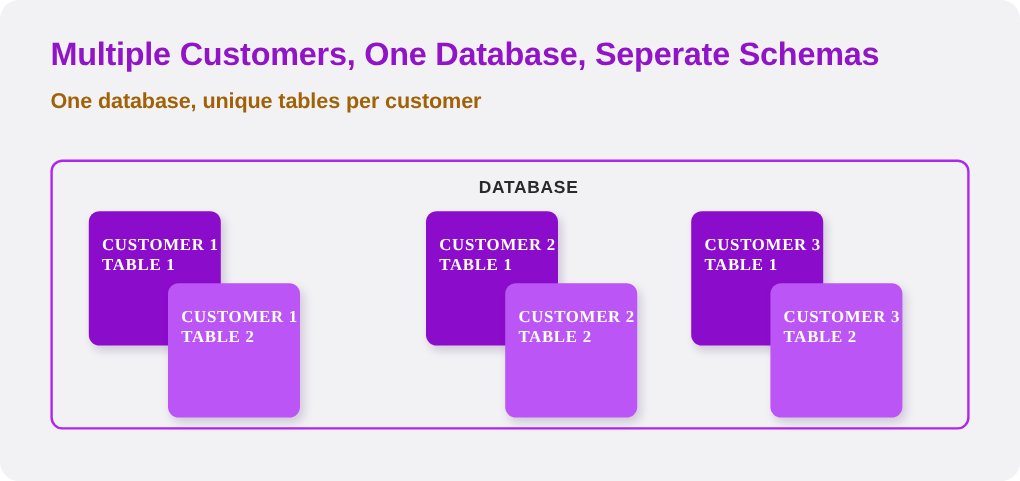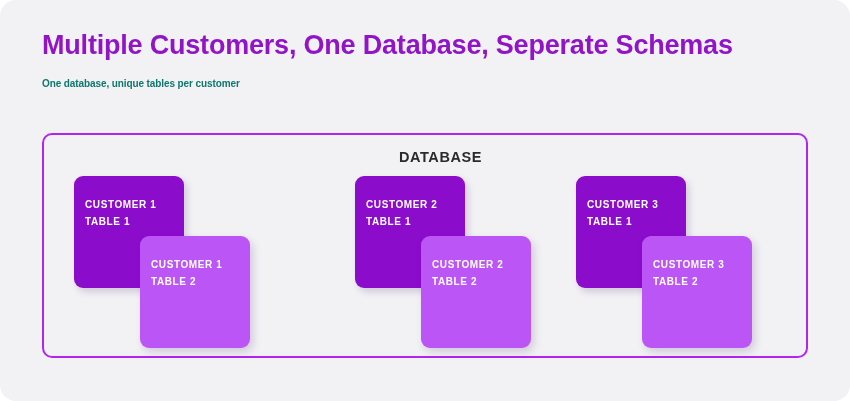--- a/index.html
+++ b/index.html
@@ -36,23 +36,23 @@
     font-size: 27px;
     font-weight: bold;
     color: #9115c7;
     letter-spacing: -0.2px;
     line-height: 34px;
     white-space: nowrap;
   }
 
   #subtitle {
     font-family: "Liberation Sans", sans-serif;
-    font-size: 10px;
+    font-size: 18px;
     font-weight: bold;
-    color: #0f766e;
+    color: #a16207;
     letter-spacing: -0.1px;
     line-height: 20px;
     margin-top: 12px;
     white-space: nowrap;
   }
 
   #db-container {
     position: absolute;
     left: 42px;
     top: 133px;
@@ -107,22 +107,22 @@
 
   .table-card.front {
     left: 66px;
     top: 60px;
     background: #bb55f5;
     box-shadow: 3px 4px 8px rgba(60, 20, 90, 0.18);
     z-index: 2;
   }
 
   .card-line {
-    font-family: Liberation Sans, sans-serif;
-    font-size: 10px;
+    font-family: Liberation Serif, serif;
+    font-size: 14px;
     font-weight: bold;
     color: #ffffff;
     letter-spacing: 0.6px;
     line-height: 17px;
     white-space: nowrap;
   }
 </style>
 </head>
 <body>
 

